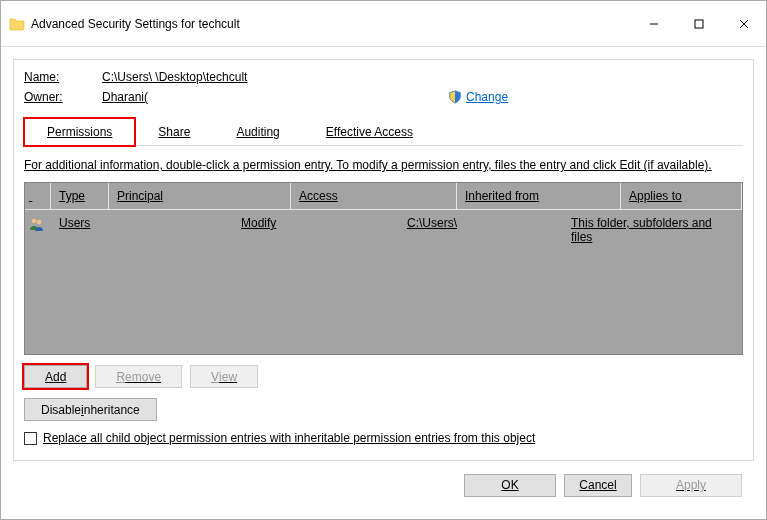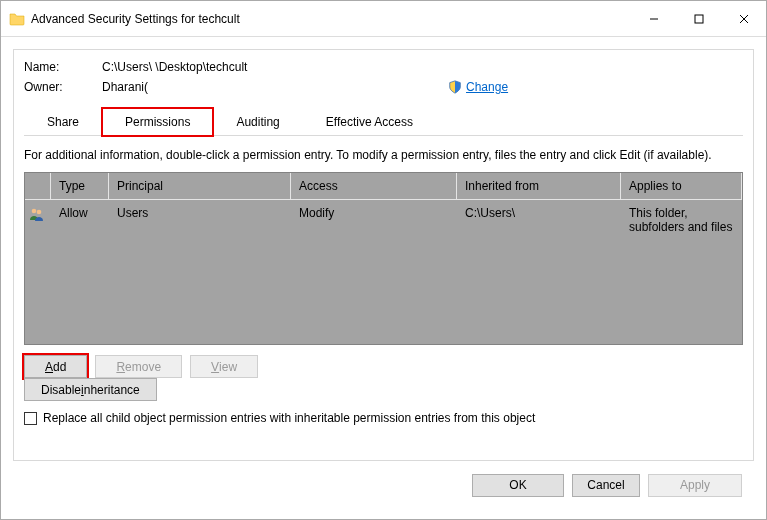--- a/index.html
+++ b/index.html
@@ -1,23 +1,23 @@
 <!DOCTYPE html>
 <html><head>
 <meta charset="utf-8">
 <style>
   * { box-sizing: border-box; font-family: "Segoe UI", Tahoma, sans-serif; font-size: 12px; }
   body { margin: 0; background: #fff; }
   .window { width: 767px; height: 520px; border: 1px solid #aaa; display: flex; flex-direction: column; }
-  .titlebar { height: 36px; display: flex; align-items: center; padding: 0 0 0 8px; border-bottom: 1px solid #ddd; }
+  .titlebar { height: 46px; display: flex; align-items: center; padding: 0 0 0 8px; border-bottom: 1px solid #ddd; }
   .titlebar .title { flex: 1; color: #000; }
   .titlebar .ctrl { width: 45px; height: 29px; display: flex; align-items: center; justify-content: center; color: #000; }
   .folder-ico { width: 16px; height: 16px; margin-right: 6px; position: relative; }
   .folder-ico svg { width: 16px; height: 16px; }
-  .body { flex: 1; padding: 12px 12px 10px 12px; display: flex; flex-direction: column; }
+  .body { flex: 1; padding: 12px 12px 10px 12px; display: flex; flex-direction: column; text-decoration: underline; }
   .panel { flex: 1; border: 1px solid #d9d9d9; padding: 10px 10px 10px 10px; display: flex; flex-direction: column; }
   .inforow { display: flex; align-items: center; margin-bottom: 6px; }
   .inforow .lbl { width: 78px; color: #000; }
   .inforow .val { color: #000; text-align: center; }
   .change-link { color: #0066cc; text-decoration: underline; margin-left: 4px; cursor: pointer; }
   .shield { width: 14px; height: 14px; display: inline-block; vertical-align: -3px; margin-left: 300px; }
   .tabs { display: flex; border-bottom: 1px solid #d9d9d9; margin-top: 8px; }
   .tab { padding: 6px 22px; color: #000; border: 1px solid transparent; border-bottom: none; cursor: pointer; }
   .tab.active { border: 1px solid #d9d9d9; border-bottom: 1px solid #fff; margin-bottom: -1px; background: #fff; }
   .tab.hl { outline: 2px solid #e80000; outline-offset: -1px; }
@@ -34,21 +34,21 @@
   .c2 { width: 182px; }
   .c3 { width: 166px; }
   .c4 { width: 164px; }
   .c5 { flex: 1; }
   .users-ico svg { width: 16px; height: 16px; }
   .btnrow { display: flex; gap: 8px; margin-top: 10px; }
   .btn { height: 23px; padding: 0 20px; border: 1px solid #adadad; background: #e1e1e1; color: #000; cursor: pointer; display: inline-flex; align-items: center; justify-content: center; }
   .btn.disabled { color: #9a9a9a; border-color: #cfcfcf; background: #efefef; }
   .btn .u { text-decoration: underline; }
   .btn.hl { outline: 2px solid #e80000; outline-offset: 0; }
-  .btn.wide { padding: 0 16px; }
+  .btn.wide { padding: 0 16px; margin-top: 10px; }
   .chk-row { display: flex; align-items: flex-end; gap: 6px; margin-top: 10px; }
   .chk { width: 13px; height: 13px; border: 1px solid #333; background: #fff; }
   .footer { height: 48px; display: flex; align-items: center; justify-content: flex-end; gap: 8px; padding: 0 12px; }
 </style>
 </head>
 <body>
 
 <div class="window">
 
   <div class="titlebar">
@@ -89,22 +89,22 @@
         <span class="shield">
           <svg viewBox="0 0 16 16">
               <path d="M8 1 L14 3 V8 C14 12 8 15 8 15 C8 15 2 12 2 8 V3 Z" fill="#ffd24a" stroke="#1558b0" stroke-width="0.8"></path>
               <path d="M8 1 L14 3 V8 C14 12 8 15 8 15 Z" fill="#2d7bd8"></path>
             </svg>
         </span>
         <span class="change-link">Change</span>
       </div>
 
       <div class="tabs">
+        <div class="tab active hl">Permissions</div>
         <div class="tab">Share</div>
-        <div class="tab active hl">Permissions</div>
         <div class="tab">Auditing</div>
         <div class="tab">Effective Access</div>
       </div>
 
       <div class="desc">For additional information, double-click a permission entry. To modify a permission entry, files the entry and click Edit (if available).</div>
 
       <div class="listbox">
         <div class="listhead">
           <div class="col c0">&nbsp;</div>
           <div class="col c1">Type</div>
@@ -115,21 +115,20 @@
         </div>
         <div class="listrow">
           <div class="cell c0 users-ico">
             <svg viewBox="0 0 16 16">
                 <circle cx="5" cy="5" r="2.3" fill="#f4c089"></circle>
                 <circle cx="10" cy="6" r="2.3" fill="#f4c089"></circle>
                 <path d="M1 14 c0-3 2-4 4-4 s4 1 4 4 Z" fill="#3a7a3a"></path>
                 <path d="M6 15 c0-3 2-4 4-4 s4 1 4 4 Z" fill="#3060a8"></path>
               </svg>
           </div>
-          <div class="cell c1">Allow</div>
           <div class="cell c2">Users</div>
           <div class="cell c3">Modify</div>
           <div class="cell c4">C:\Users\</div>
           <div class="cell c5">This folder, subfolders and files</div>
         </div>
       </div>
 
       <div class="btnrow">
         <div class="btn hl">
             <span class="u">A</span>
@@ -156,17 +155,17 @@
       <div class="chk-row">
         <div class="chk"></div>
         <span>Replace all child object permission entries with inheritable permission entries from this object</span>
       </div>
 
     </div>
 
     <div class="footer">
       <div class="btn" style="width:92px">OK</div>
       <div class="btn" style="width:68px">Cancel</div>
-      <div class="btn disabled" style="width:94px">Apply</div>
+      <div class="btn disabled" style="width:102px">Apply</div>
     </div>
   </div>
 
 </div>
 
 </body></html>

